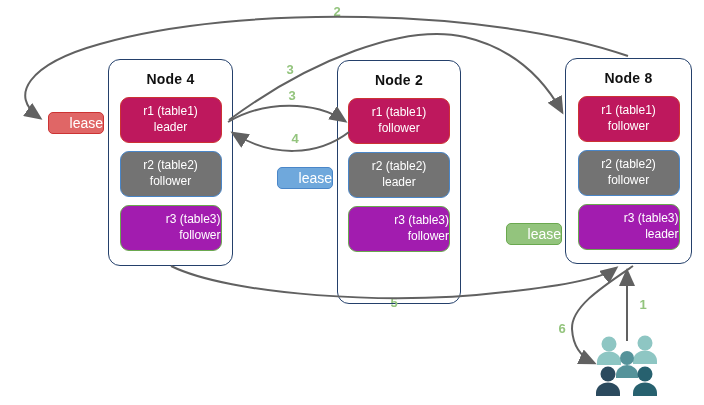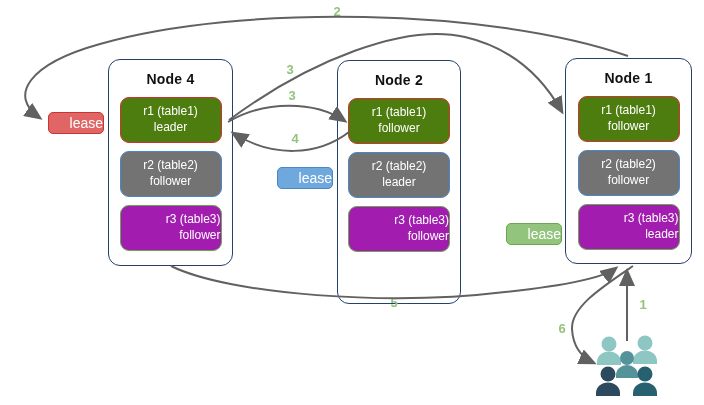--- a/index.html
+++ b/index.html
@@ -10,21 +10,21 @@
   .node{
     position:absolute;background:#ffffff;border:1.5px solid #24406b;border-radius:12px;
     display:flex;flex-direction:column;align-items:center;box-sizing:border-box;padding-top:11px;
   }
   .node-title{font-size:14px;font-weight:bold;color:#111;margin-bottom:10px;letter-spacing:.2px;}
   .replica{
     width:102px;height:46px;border-radius:9px;margin-bottom:8px;box-sizing:border-box;
     display:flex;flex-direction:column;justify-content:center;text-align:center;
     color:#ffffff;font-size:12px;line-height:1.3;
   }
-  .replica.red{background:#4d7c0f;border:1.5px solid #cc3333;}
+  .replica.red{background:#be185d;border:1.5px solid #cc3333;}
   .replica.blue{background:#737373;border:1.5px solid #4a86c8;}
   .replica.green{background:#a21caf;border:1.5px solid #6aa84f;align-items:flex-end;}
   .lease{
     position:absolute;width:56px;height:22px;border-radius:5px;box-sizing:border-box;
     display:flex;align-items:center;justify-content:flex-end;color:#fff;font-size:14px;
   }
   .lease.red{background:#e06666;border:1.5px solid #cc3333;}
   .lease.blue{background:#6fa8dc;border:1.5px solid #4a86c8;}
   .lease.green{background:#93c47d;border:1.5px solid #6aa84f;}
   .step{
@@ -64,21 +64,21 @@
       <span>r2 (table2)</span>
       <span>leader</span>
     </div>
     <div class="replica green">
       <span>r3 (table3)</span>
       <span>follower</span>
     </div>
   </div>
 
   <div class="node" style="left:565px;top:58px;width:127px;height:206px;">
-    <div class="node-title">Node 1</div>
+    <div class="node-title">Node 8</div>
     <div class="replica red">
       <span>r1 (table1)</span>
       <span>follower</span>
     </div>
     <div class="replica blue">
       <span>r2 (table2)</span>
       <span>follower</span>
     </div>
     <div class="replica green">
       <span>r3 (table3)</span>

